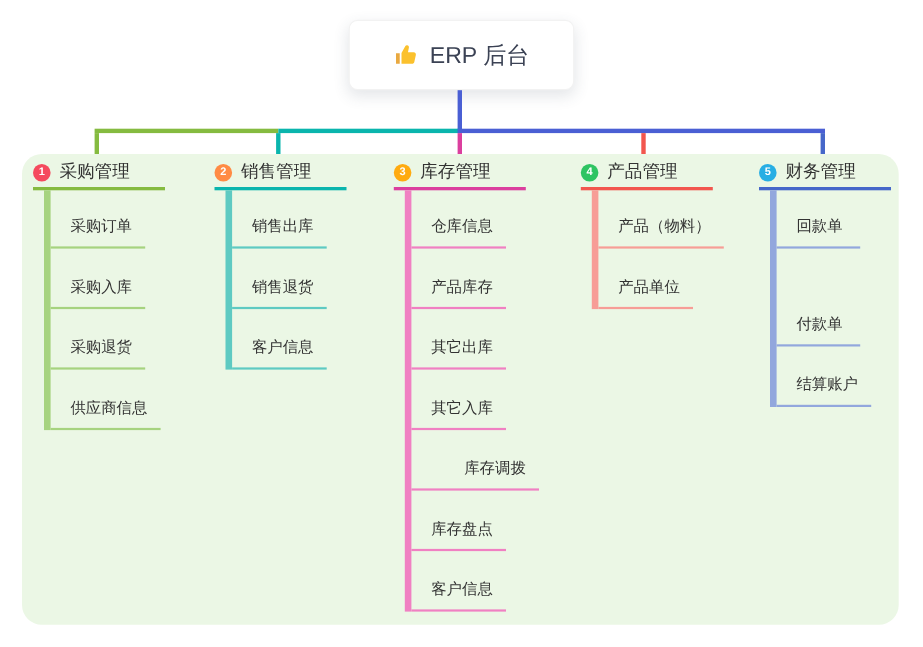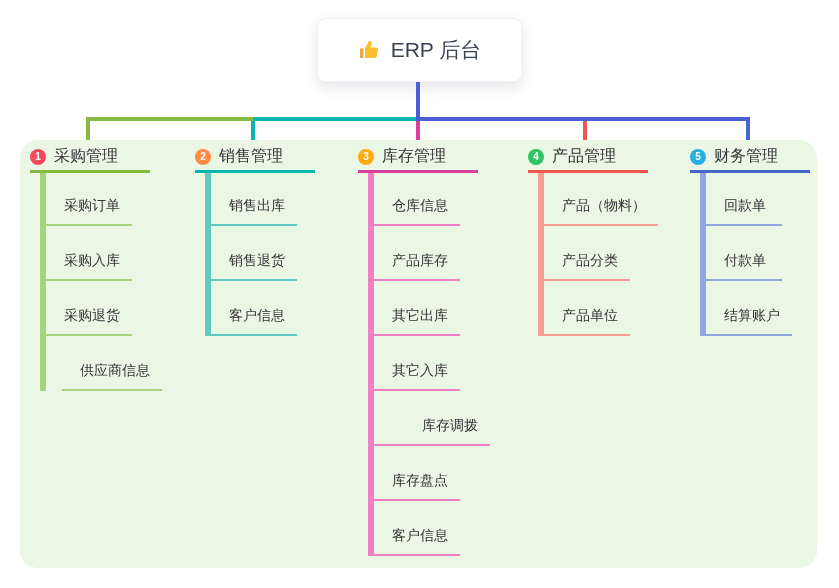--- a/index.html
+++ b/index.html
@@ -144,21 +144,21 @@
     </div>
 
     <div class="child" style="border-bottom-color: rgb(166, 211, 127);">
       <span>采购入库</span>
     </div>
 
     <div class="child" style="border-bottom-color: rgb(166, 211, 127);">
       <span>采购退货</span>
     </div>
 
-    <div class="child" style="border-bottom-color: rgb(166, 211, 127); margin-left: 16px;">
+    <div class="child" style="border-bottom-color: rgb(166, 211, 127);">
       <span>供应商信息</span>
     </div>
   </div>
     </div>
 
     <div class="branch branch-2">
       <div class="branch-title" style="border-bottom-color: rgb(10, 181, 173);">
         <span class="badge" style="background: rgb(255, 139, 68);">2</span>
         <span class="branch-label">销售管理</span>
       </div>
@@ -217,41 +217,38 @@
     <div class="branch branch-4">
       <div class="branch-title" style="border-bottom-color: rgb(242, 86, 78);">
         <span class="badge" style="background: rgb(46, 196, 98);">4</span>
         <span class="branch-label">产品管理</span>
       </div>
       <div class="children" style="border-left-color: rgb(247, 157, 150);">
     <div class="child" style="border-bottom-color: rgb(247, 157, 150);">
       <span>产品（物料）</span>
     </div>
 
-    <div class="child" style="border-bottom-color: rgb(247, 157, 150);">
-      <span>产品分类</span>
-    </div>
 
     <div class="child" style="border-bottom-color: rgb(247, 157, 150);">
       <span>产品单位</span>
     </div>
   </div>
     </div>
 
     <div class="branch branch-5">
       <div class="branch-title" style="border-bottom-color: rgb(70, 103, 201);">
         <span class="badge" style="background: rgb(39, 174, 228);">5</span>
         <span class="branch-label">财务管理</span>
       </div>
       <div class="children" style="border-left-color: rgb(146, 167, 221);">
     <div class="child" style="border-bottom-color: rgb(146, 167, 221);">
       <span>回款单</span>
     </div>
 
-    <div class="child" style="border-bottom-color: rgb(146, 167, 221);">
+    <div class="child" style="border-bottom-color: rgb(146, 167, 221); margin-top: 34px;">
       <span>付款单</span>
     </div>
 
     <div class="child" style="border-bottom-color: rgb(146, 167, 221);">
       <span>结算账户</span>
     </div>
   </div>
     </div>
   </div>
 

